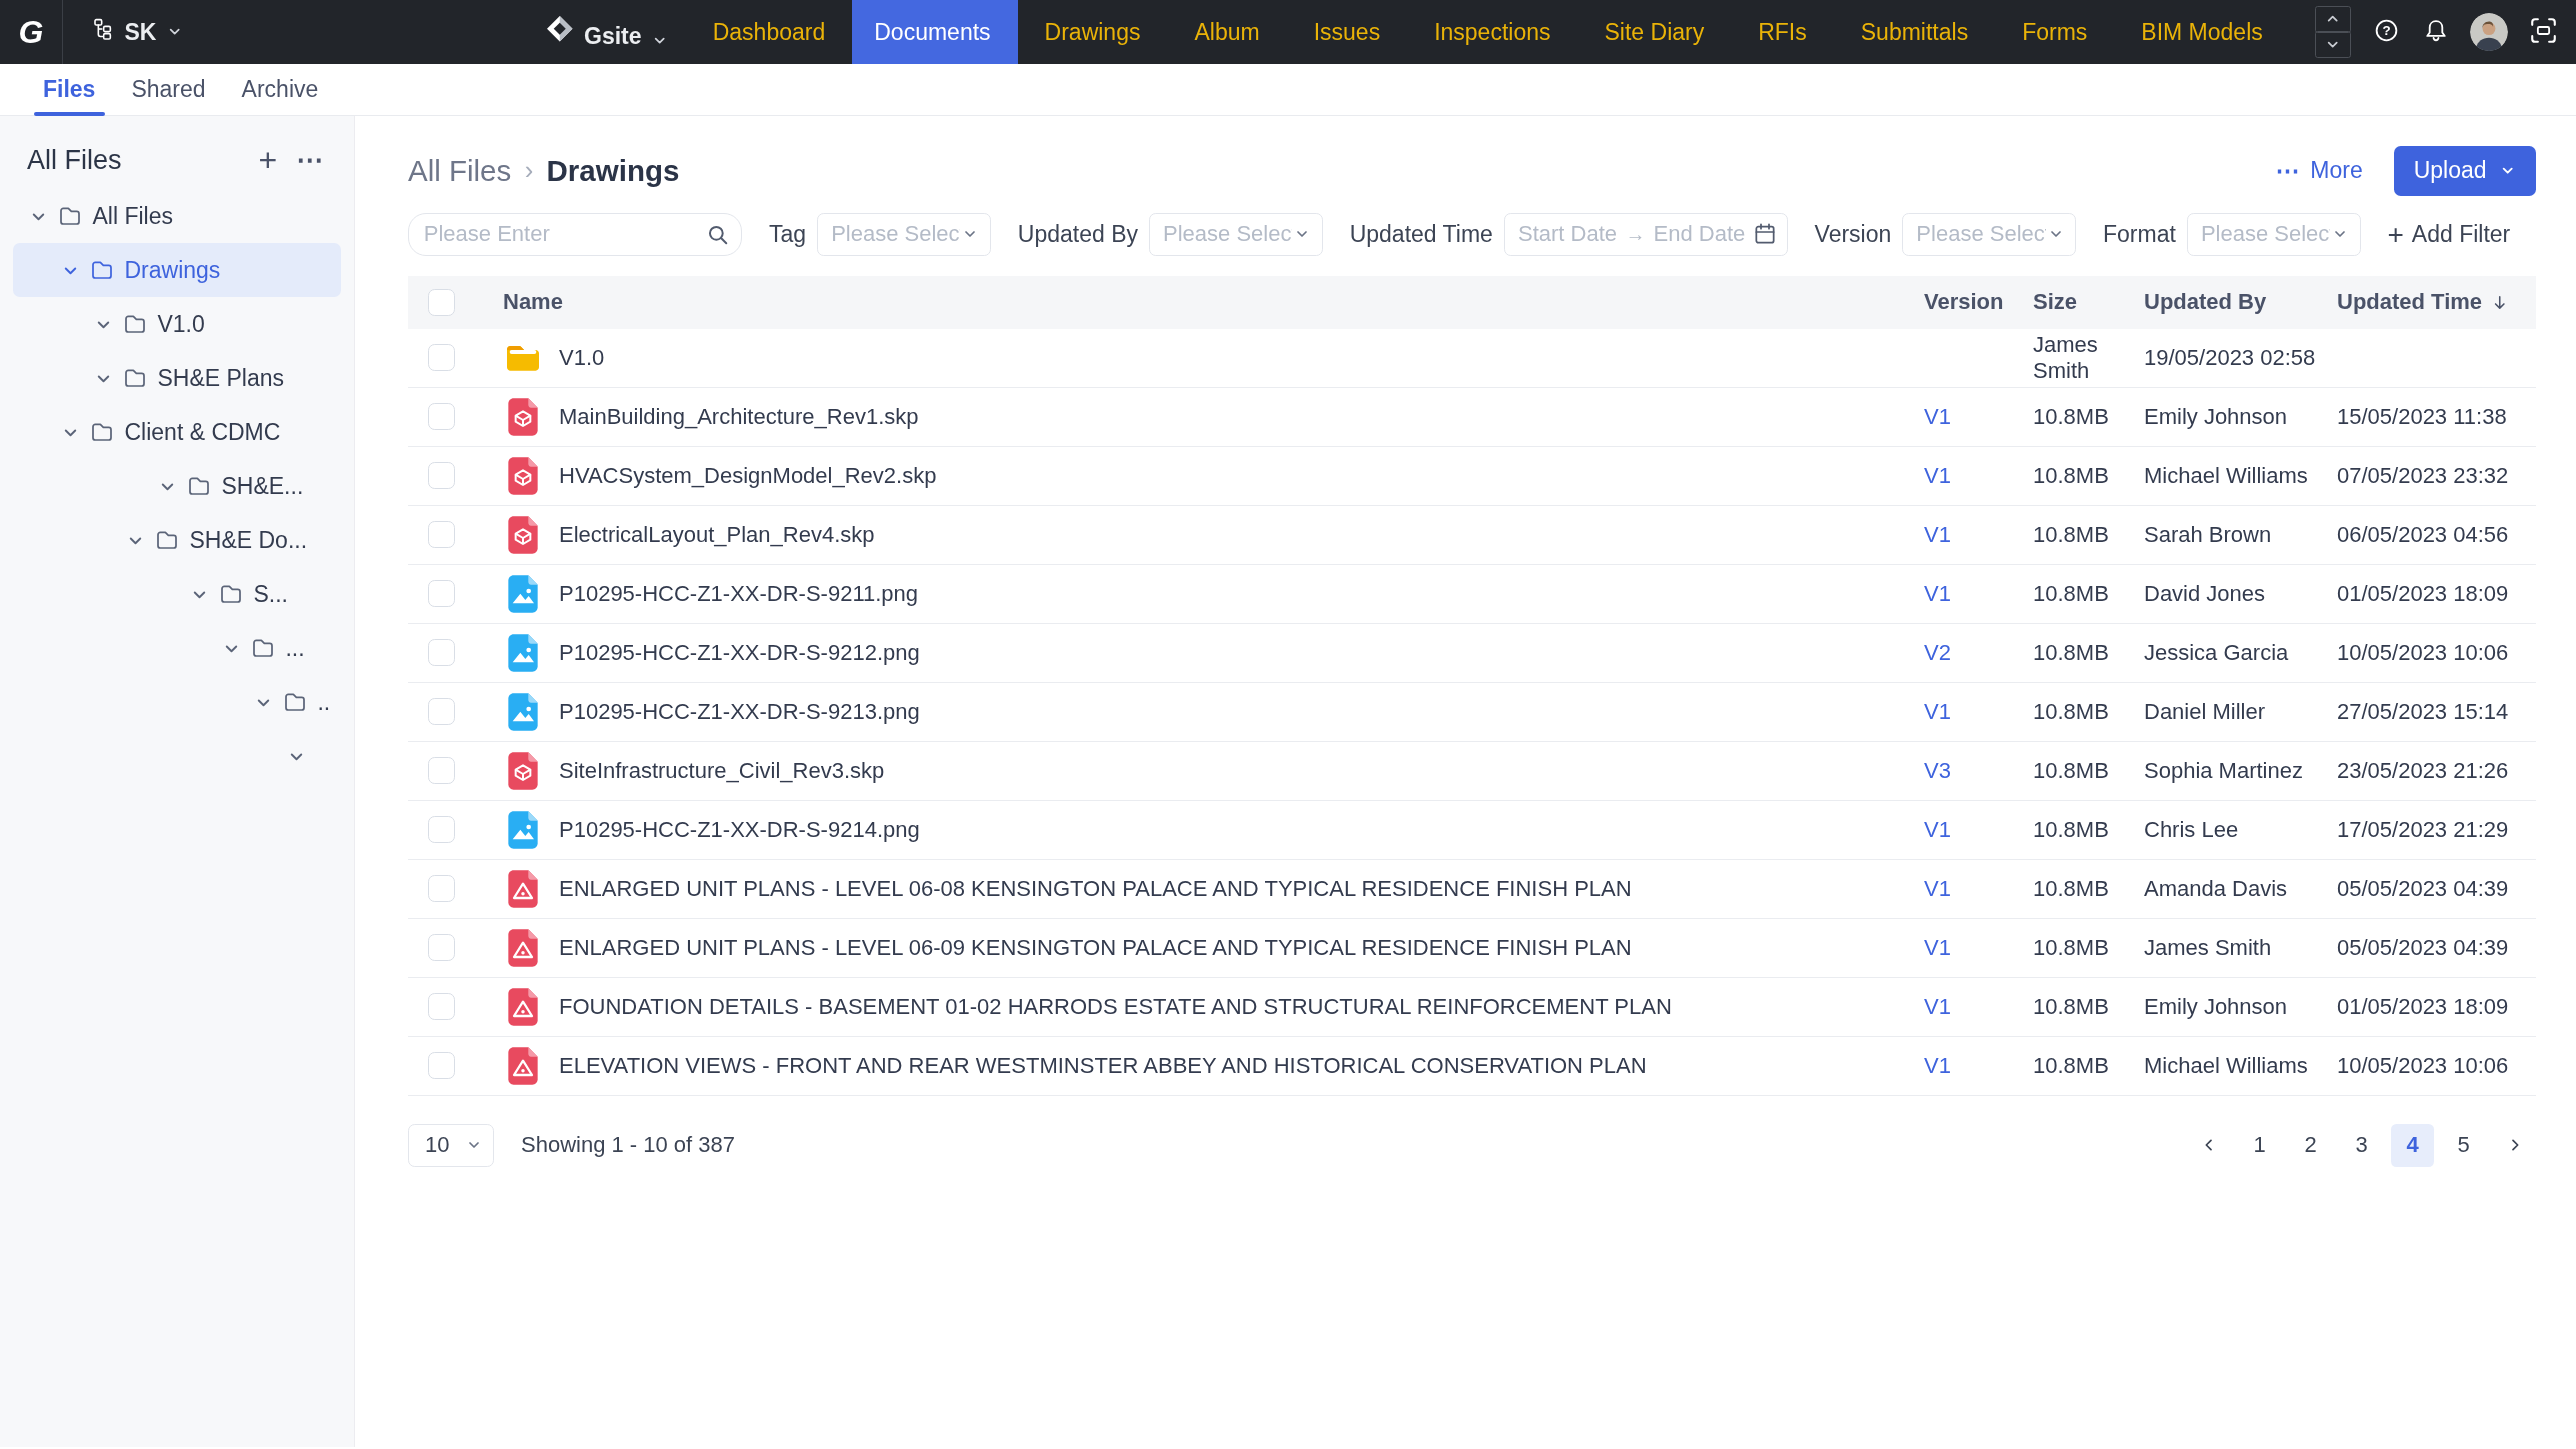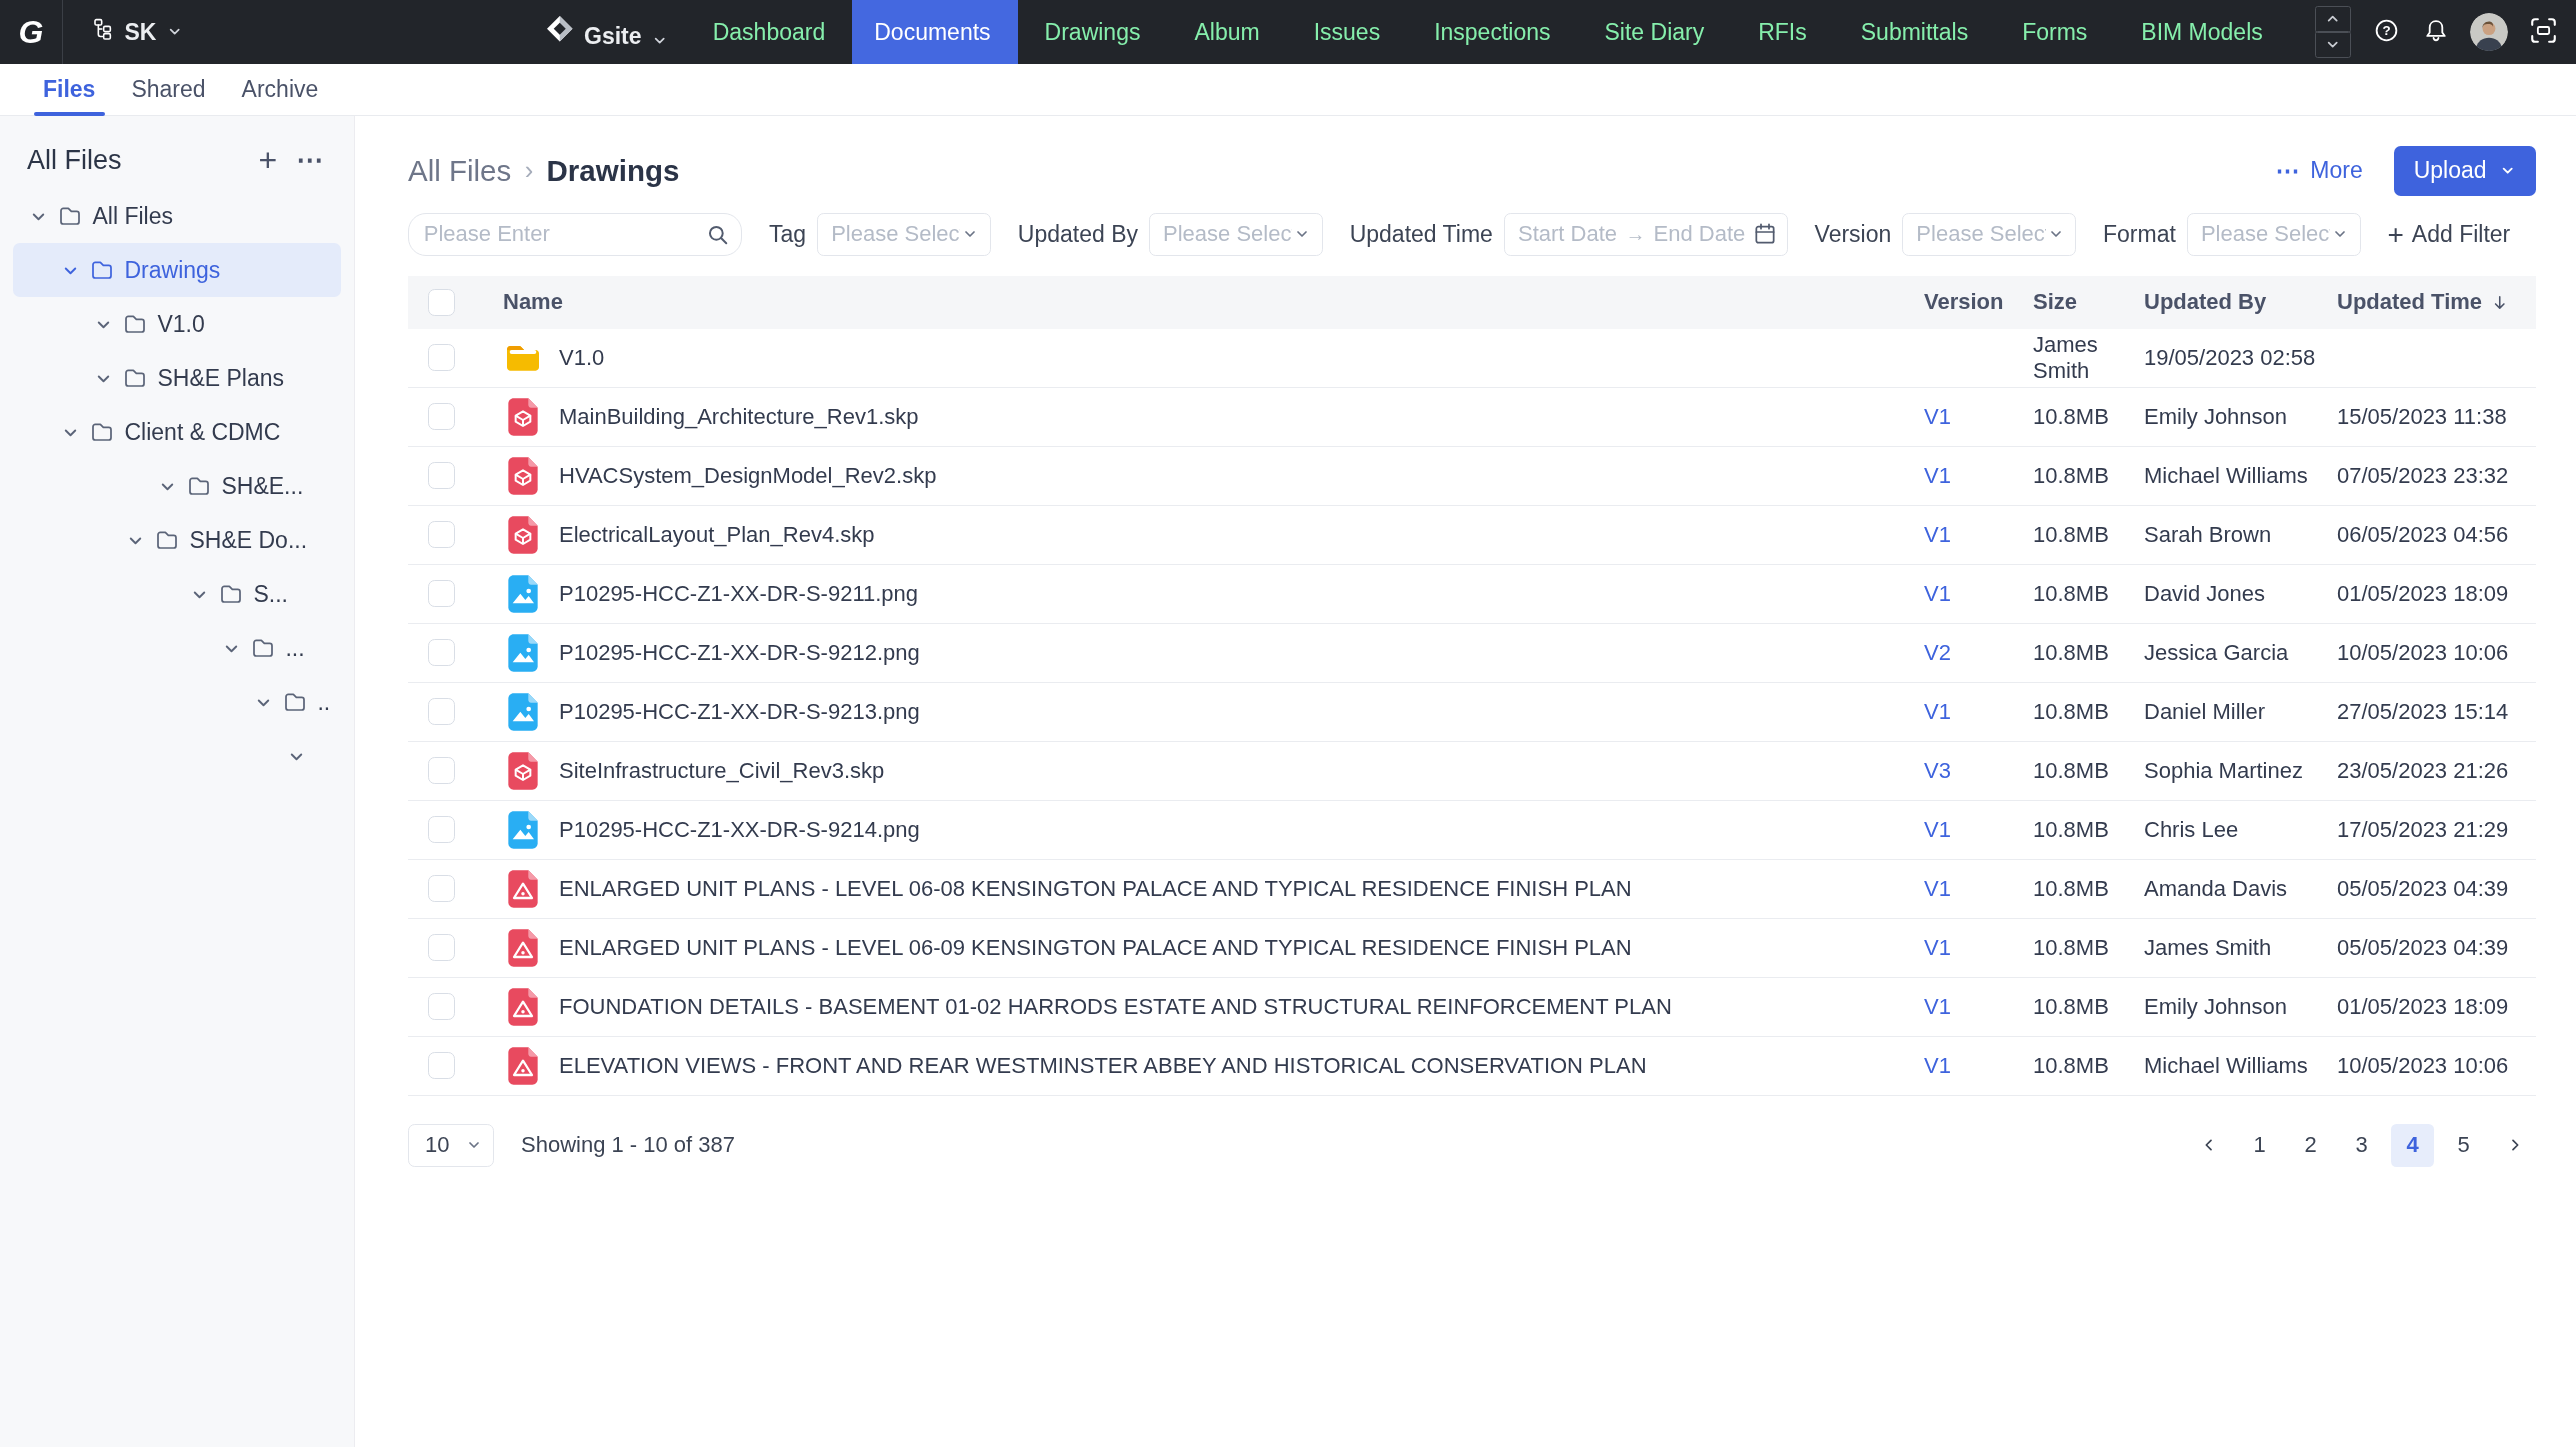--- a/index.html
+++ b/index.html
@@ -6,21 +6,21 @@
   html,body { width:2576px; height:1449px; overflow:hidden; background:#fff;
     font-family:"Liberation Sans", sans-serif; }
 
   
   .navbar{height:64px;background:#22252a;display:flex;align-items:center;color:#eceef1;}
   .nv-logo{width:63px;height:100%;display:flex;align-items:center;justify-content:center;
     border-right:1.3px solid #3b3f46;font-size:32px;font-weight:800;font-style:italic;color:#fff;}
   .nv-org{display:flex;align-items:center;gap:9.4px;margin-left:28px;font-size:23px;font-weight:600;cursor:pointer;}
   .nv-product{display:flex;align-items:flex-end;gap:9.4px;margin-left:362px;font-size:23px;font-weight:600;cursor:pointer;}
   .nv-items{display:flex;align-items:center;height:100%;margin-left:17.4px;flex:1;overflow:hidden;white-space:nowrap;}
-  .nav-item{padding:0 27px;height:100%;display:flex;align-items:center;font-size:23px;color:#86efac;flex:none;cursor:pointer;}
+  .nav-item{padding:0 27px;height:100%;display:flex;align-items:center;font-size:23px;color:#eab308;flex:none;cursor:pointer;}
   .nav-item.active{background:#4468e0;color:#fff;padding-left:22px;}
   .nv-right{display:flex;align-items:center;gap:20px;padding:0 17.4px 0 6.7px;flex:none;}
   .nv-scroll{display:flex;flex-direction:column;}
   .nv-scroll .sc{width:36px;height:27px;border:1.3px solid #4b4f56;border-radius:2.7px;display:flex;align-items:center;justify-content:center;}
   .nv-scroll .sc+.sc{margin-top:-1.3px;}
   .avatar{width:38px;height:38px;border-radius:50%;overflow:hidden;flex:none;cursor:pointer;}
 
   
   .tabsbar{height:52px;border-bottom:1.3px solid #e9ebef;display:flex;align-items:center;padding-left:43px;gap:36px;background:#fff;text-align:center;}
   .tab{font-size:23px;color:#4a5268;position:relative;height:100%;display:flex;align-items:center;cursor:pointer;}

